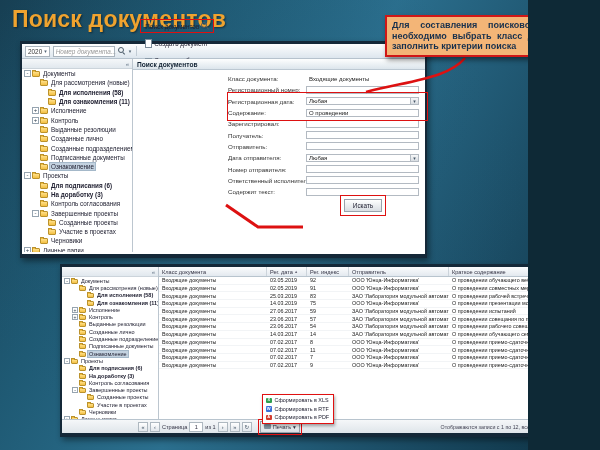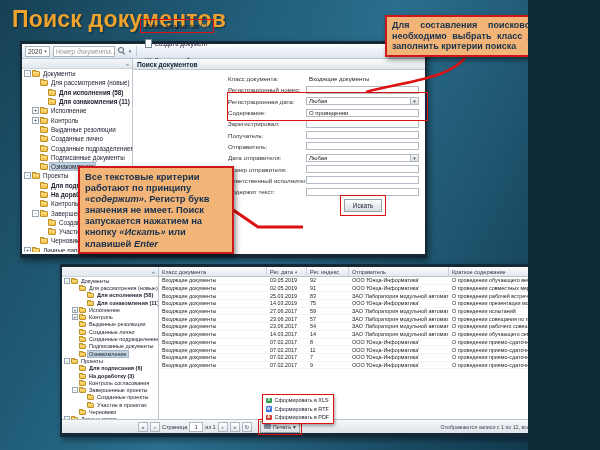--- a/index.html
+++ b/index.html
@@ -543,16 +543,15 @@
       <span class="gstatus">Отображаются записи с 1 по 12, всего 12</span>
     </div>
   </div>
 
   <svg class="arrows" width="600" height="450">
     <path d="M 465 58 C 448 78, 414 80, 366 92" stroke="#dd1111" stroke-width="2.6" fill="none"></path>
     <path d="M 226 205 L 258 227 L 303 227" stroke="#dd1111" stroke-width="3" fill="none"></path>
   </svg>
 
   <div class="callout c-tr">Для составления поискового запроса необходимо выбрать класс документа и заполнить критерии поиска</div>
-  <div class="callout c-l" id="callout-left"><span>Все текстовые критерии работают по принципу </span><span class="it">«содержит»</span><span>. Регистр букв значения не имеет. Поиск запускается нажатием на кнопку </span><span class="it">«Искать»</span><span> или клавишей </span><span class="it">Enter</span></div>
 
   <div class="pageno">10</div>
 </div>
 
 </body></html>

